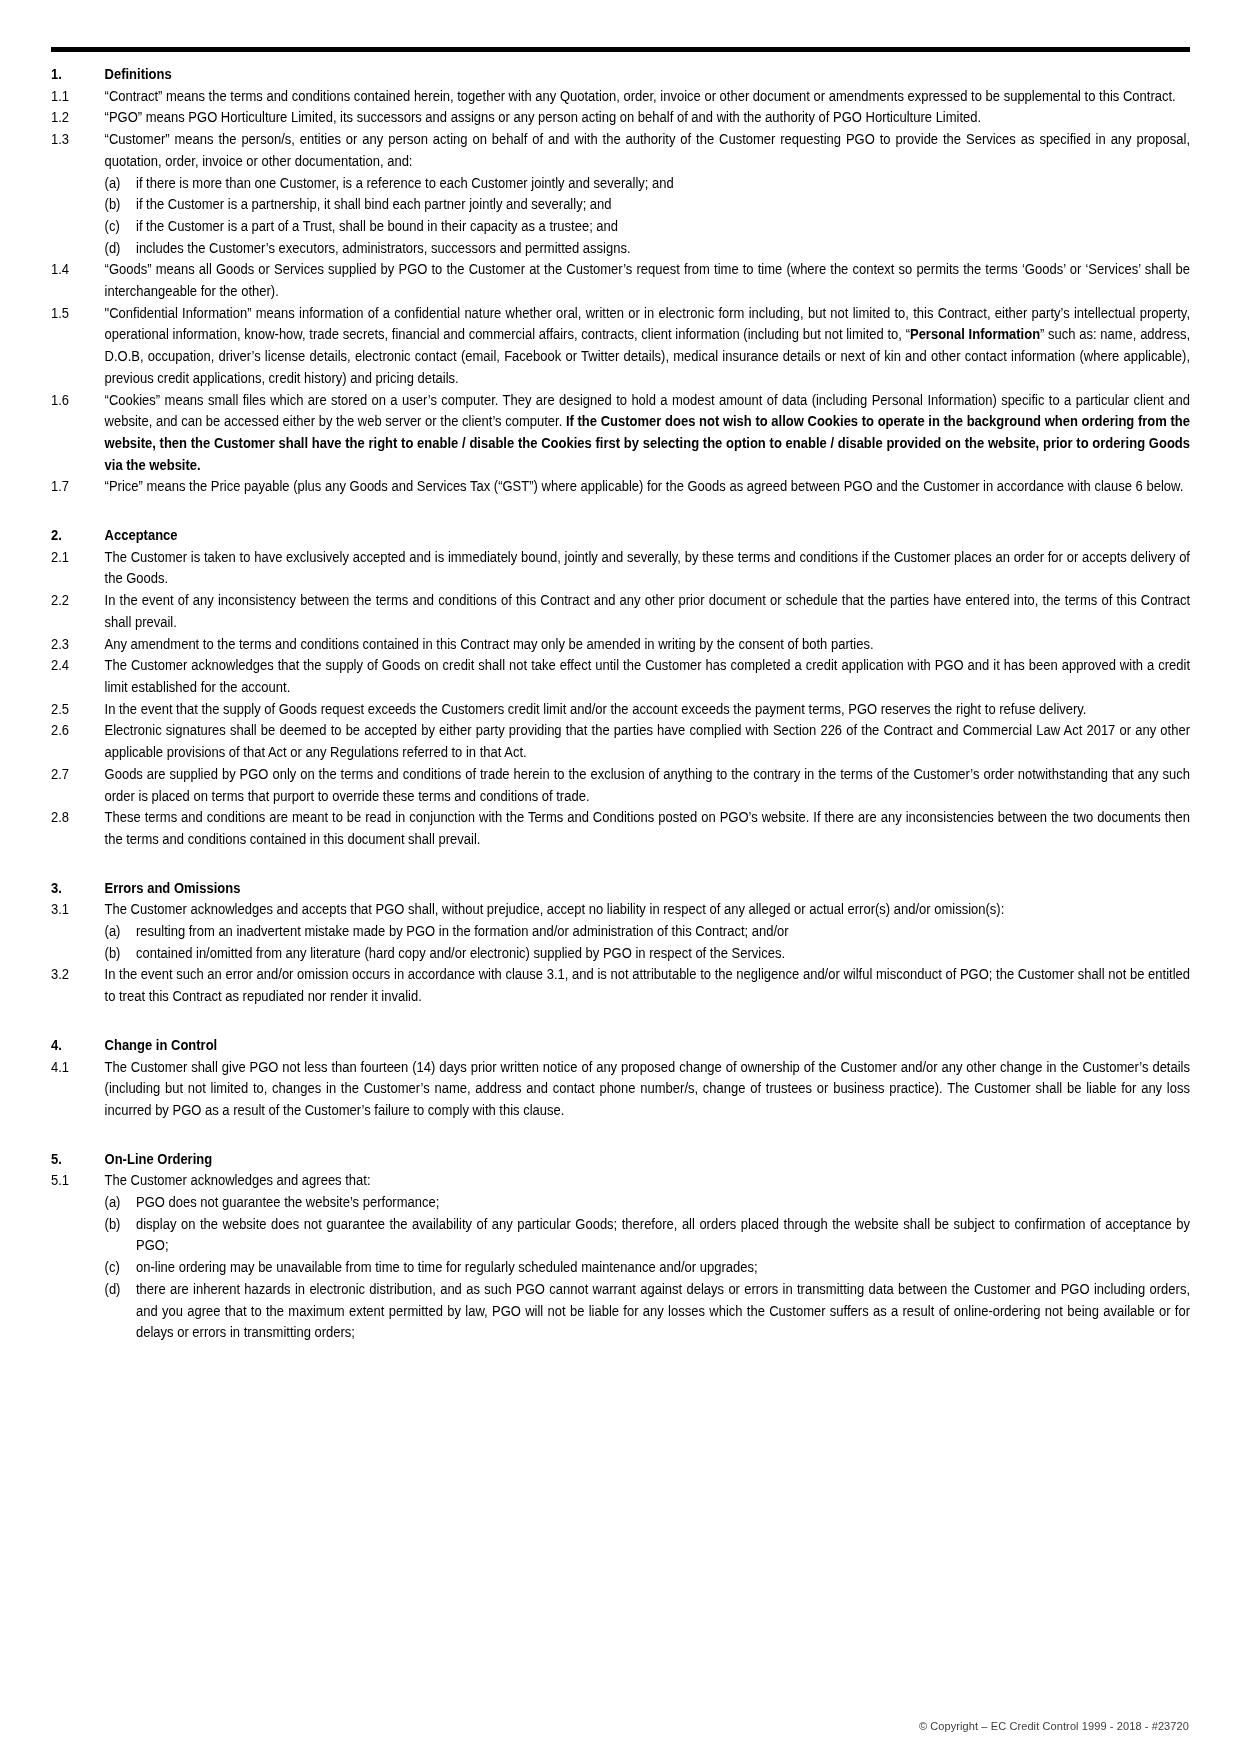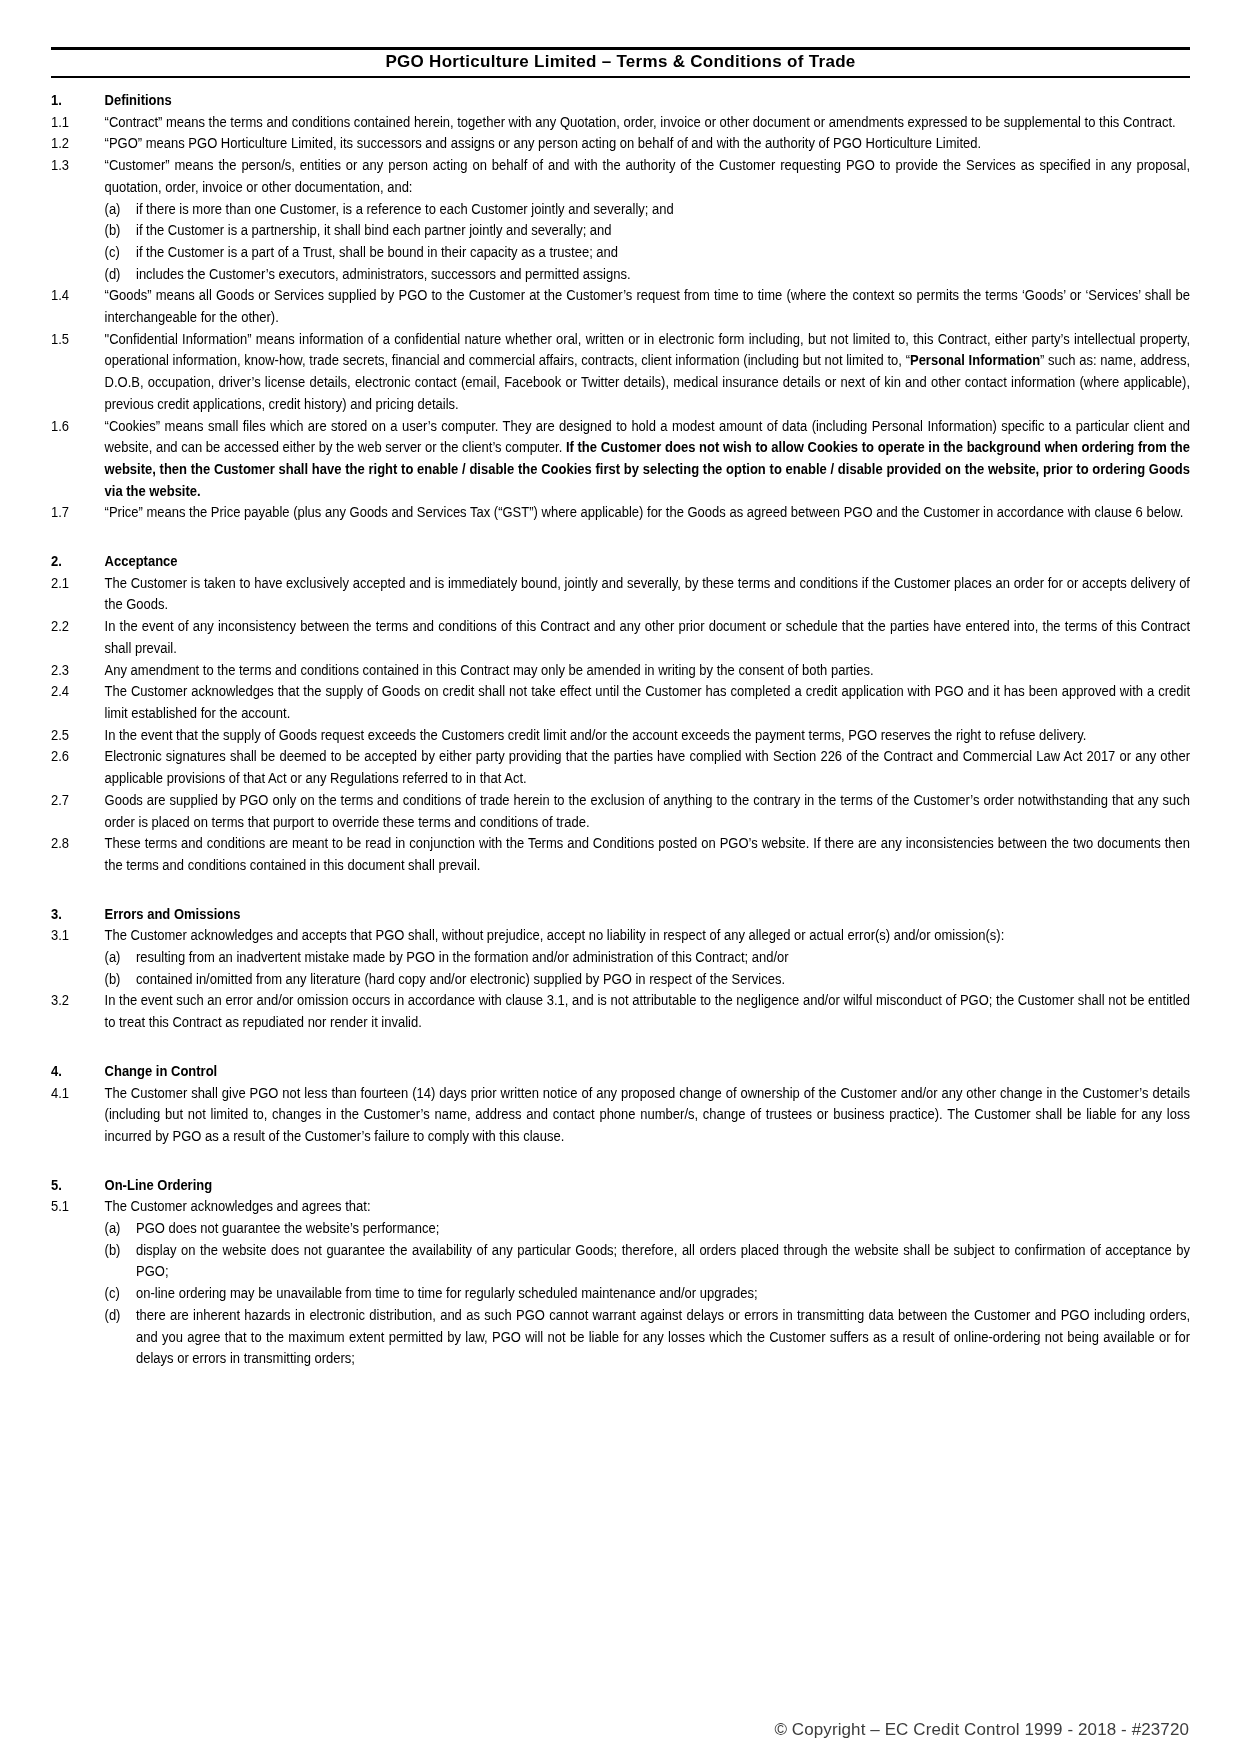--- a/index.html
+++ b/index.html
@@ -23,29 +23,28 @@
   .num { flex:0 0 63px; }
   .body-col { flex:1; min-width:0; }
   .txt { text-align:justify; }
   .heading .num, .heading .txt { font-weight:bold; text-align:left; }
   .sub { display:flex; align-items:flex-start; }
   .sub-label { flex:0 0 37px; }
   .sub .txt { flex:1; }
   .b { font-weight:bold; }
   .footer {
     position:absolute; top:1720px; right:51px;
-    font-size:17px; color:#3c3c3c; letter-spacing:0.1px;
+    font-size:11px; color:#3c3c3c; letter-spacing:0.1px;
   }
 </style>
 </head>
 <body>
 
 <div class="page">
   <div class="rule-top"></div>
-  <div class="doc-title">PGO Horticulture Limited – Terms &amp; Conditions of Trade</div>
   <div class="rule-bottom"></div>
 
   <div class="scale-wrap">
     <div class="content">
         <div class="section">
           <div class="row heading">
             <div class="num">1.</div>
             <div class="txt">Definitions</div>
           </div>
           <div class="row">

